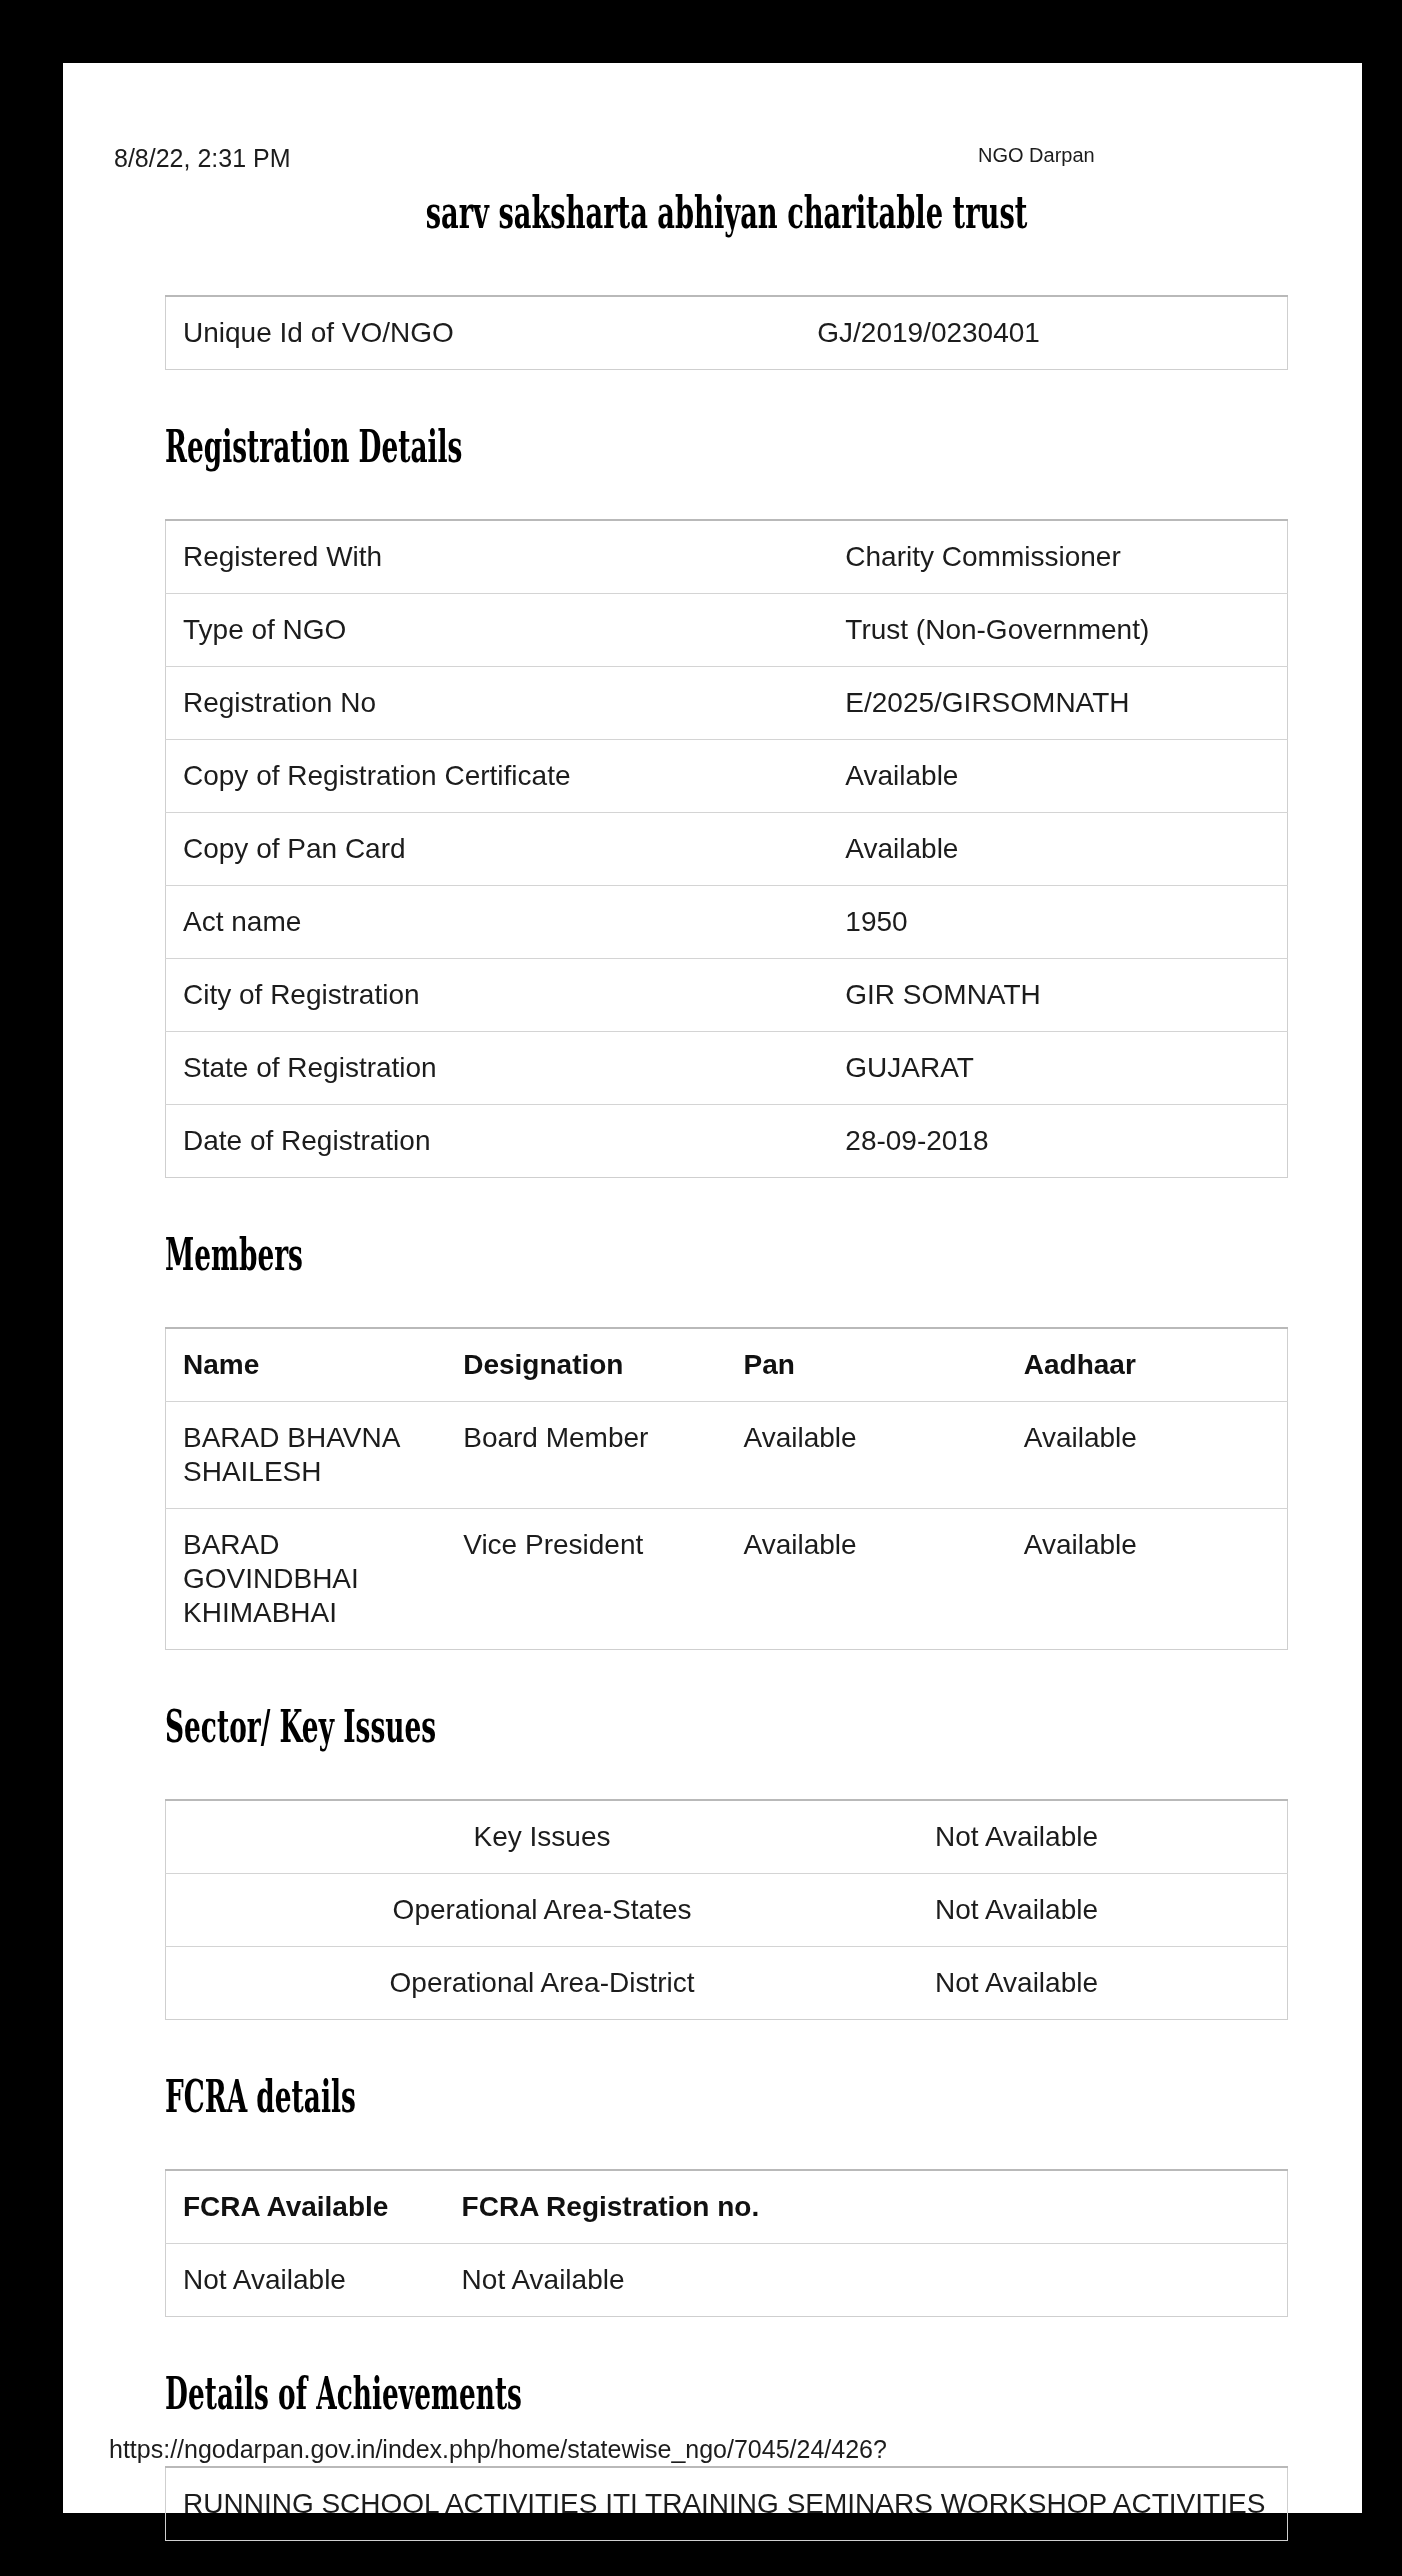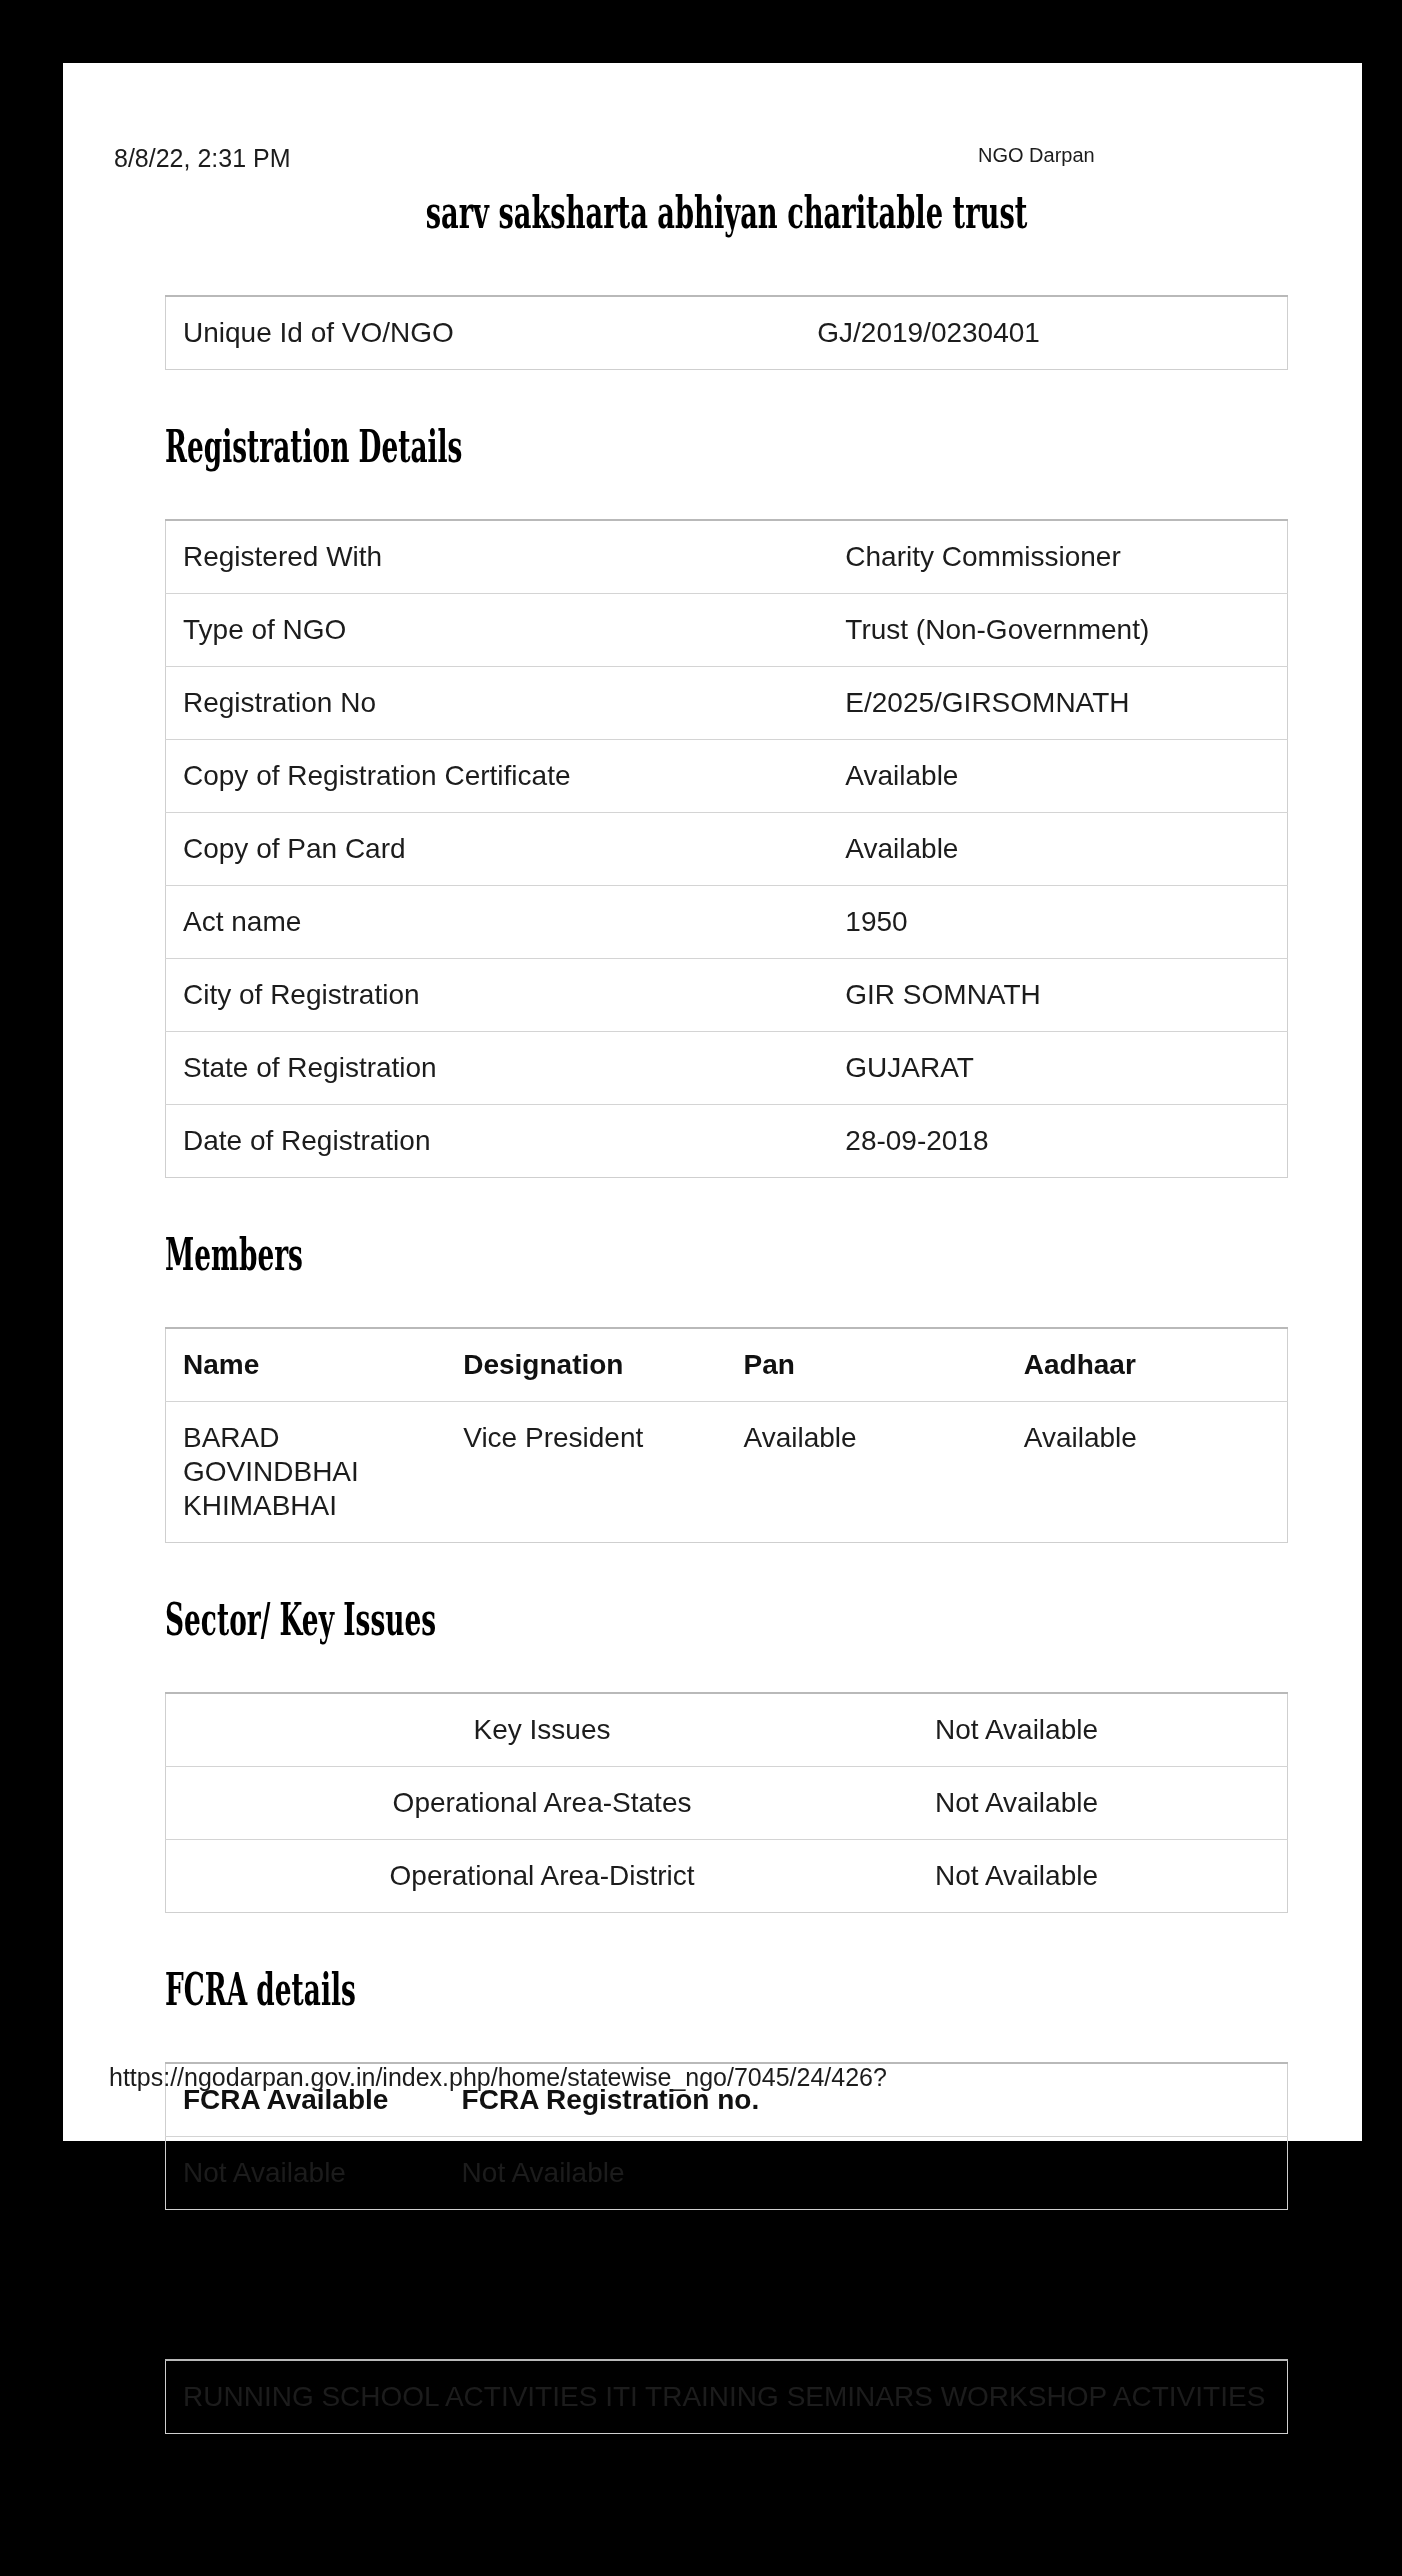--- a/index.html
+++ b/index.html
@@ -8,21 +8,21 @@
     height: 2576px;
     background: #000;
     position: relative;
     font-family: "Liberation Sans", sans-serif;
   }
   .sheet {
     position: absolute;
     left: 63px;
     top: 63px;
     width: 1299px;
-    height: 2078px;
+    height: 2450px;
     background: #fff;
   }
   .print-header-timestamp {
     position: absolute;
     top: 81px;
     left: 51px;
     font-size: 25px;
     color: #1c1c1c;
   }
   .print-header-title {
@@ -166,20 +166,26 @@
 
     <table class="data-table members-table">
       <tbody>
         <tr>
           <th class="col-m">Name</th>
           <th class="col-m">Designation</th>
           <th class="col-m">Pan</th>
           <th class="col-m">Aadhaar</th>
         </tr>
         <tr>
+          <td>BARAD BHAVNA SHAILESH</td>
+          <td>Board Member</td>
+          <td>Available</td>
+          <td>Available</td>
+        </tr>
+        <tr>
           <td>BARAD GOVINDBHAI KHIMABHAI</td>
           <td>Vice President</td>
           <td>Available</td>
           <td>Available</td>
         </tr>
       </tbody>
     </table>
 
     <h2 class="section-heading">Sector/ Key Issues</h2>
 

